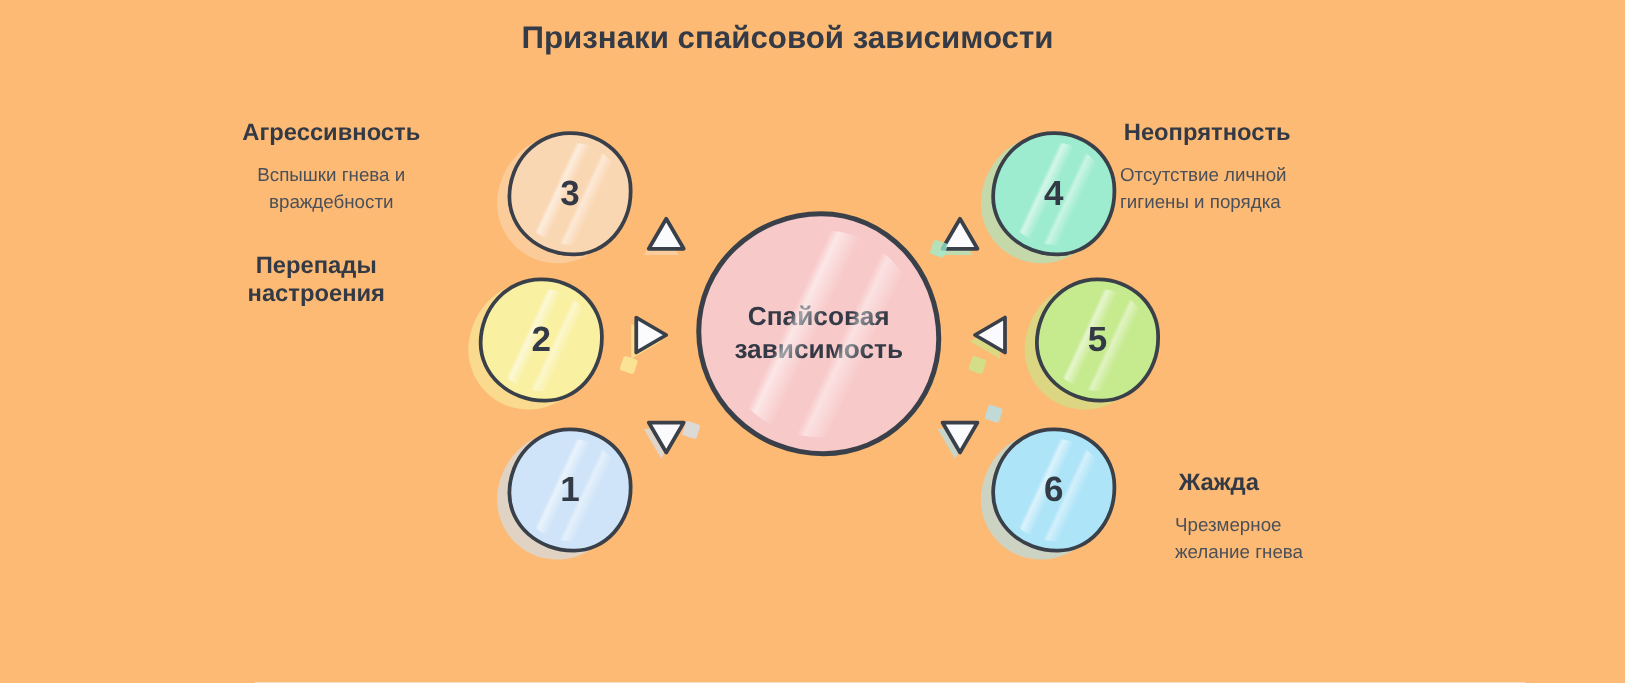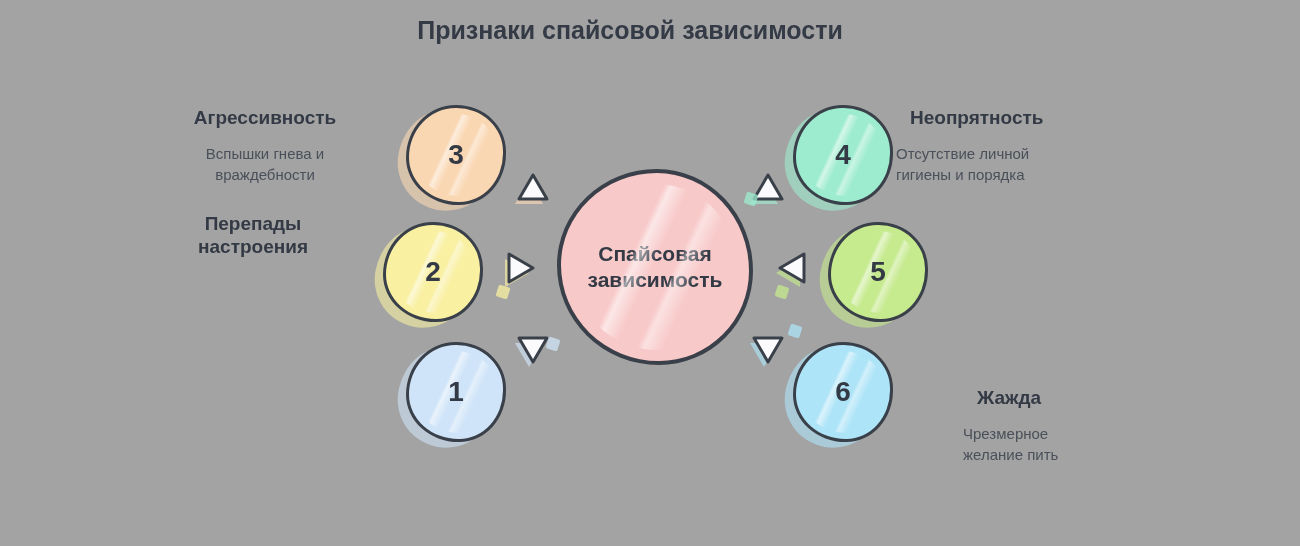--- a/index.html
+++ b/index.html
@@ -1,20 +1,20 @@
 <!DOCTYPE html>
 <html><head>
 <meta charset="utf-8">
 <style>
   html, body { margin: 0; padding: 0; background: #f8f8fc; }
   .canvas {
     position: relative;
     width: 1300px;
     height: 546px;
-    background: #a3a3a3;
+    background: #fdba74;
     font-family: "Liberation Sans", "DejaVu Sans", sans-serif;
     color: #3a4049;
     overflow: hidden;
   }
 
   .title {
     position: absolute;
     top: 16px;
     left: 0;
     width: 100%;
@@ -94,21 +94,21 @@
     position: absolute;
     width: 12px; height: 12px;
     opacity: 0.75;
     transform: rotate(18deg);
     border-radius: 2px;
   }
 
   
   .label-block { position: absolute; }
   .label-block h2 {
-    margin: 14px;
+    margin: 3px;
     font-size: 19px;
     line-height: 23px;
     font-weight: 700;
     color: #333a45;
   }
   .label-block p {
     margin: 12px 0 0;
     font-size: 15px;
     line-height: 21px;
     color: #4a5059;
@@ -220,18 +220,18 @@
 
   <div class="label-block label-left" style="left:173px;top:370px;width:230px">
   </div>
 
   <div class="label-block label-right" style="left:896px;top:92px;width:210px">
     <h2>Неопрятность</h2>
     <p style="width:160px">Отсутствие личной гигиены и порядка</p>
   </div>
 
 
-  <div class="label-block label-right" style="left:963px;top:372px;width:200px">
+  <div class="label-block label-right" style="left:940px;top:372px;width:200px">
     <h2>Жажда</h2>
-    <p style="width:130px">Чрезмерное желание пить</p>
+    <p style="width:130px">Чрезмерное желание гнева</p>
   </div>
 
 </div>
 
 </body></html>

